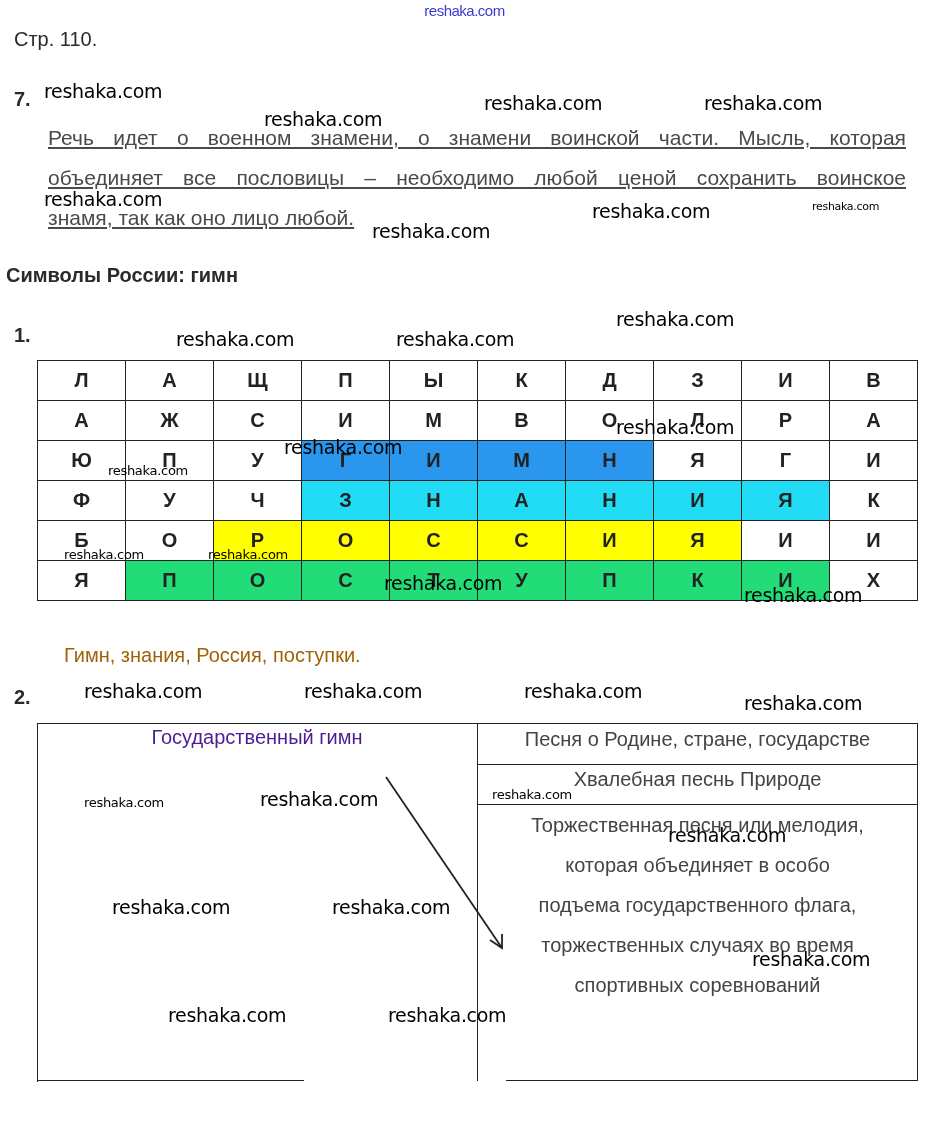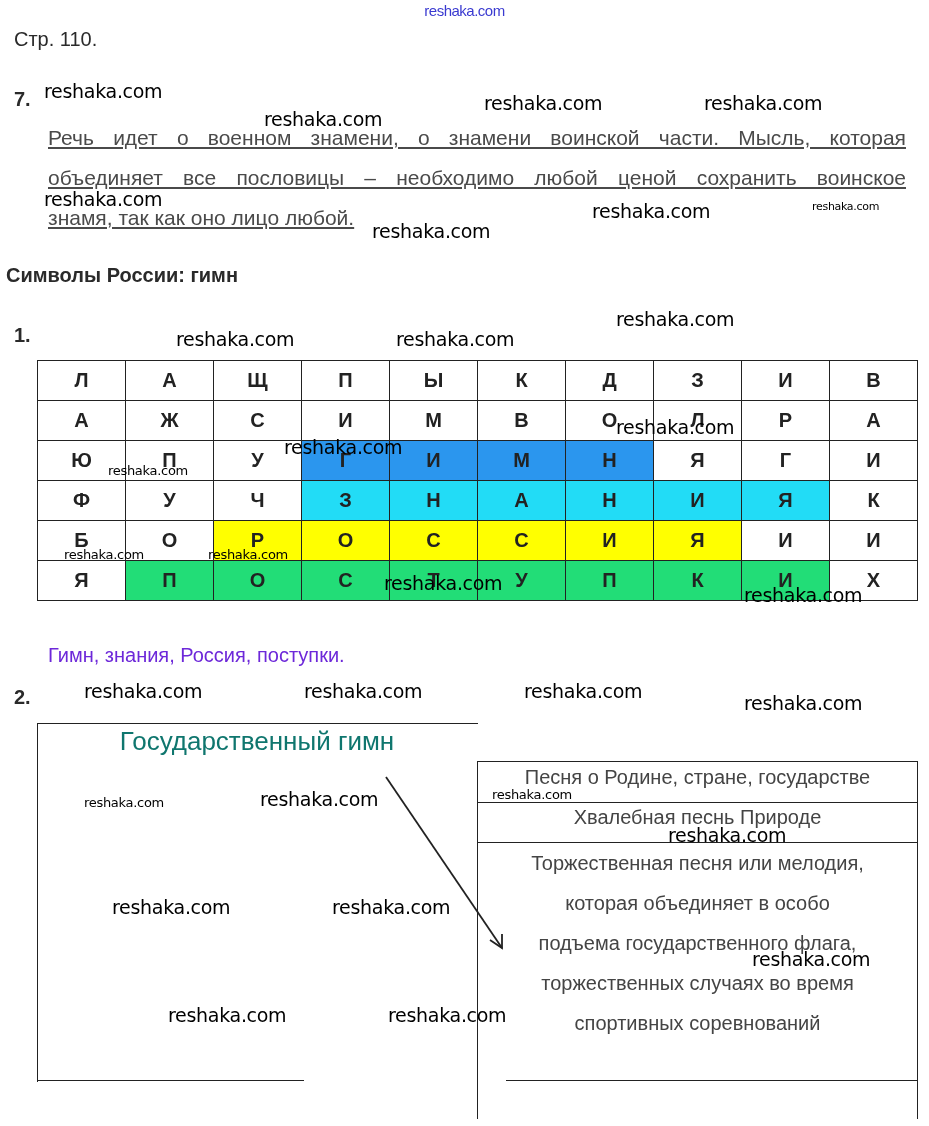--- a/index.html
+++ b/index.html
@@ -17,28 +17,28 @@
   .section-title { left: 6px; top: 264px; font-size: 20px; font-weight: bold; color: #2a2a2a; }
 
   table.grid { position: absolute; left: 37px; top: 360px; border-collapse: collapse; }
   table.grid td { width: 87px; height: 39px; border: 1px solid #222; text-align: center;
                   font-size: 20px; font-weight: bold; color: #222; padding: 0; }
   td.c-blue { background: #2b96ee; color: #123; }
   td.c-cyan { background: #22dcf6; color: #123; }
   td.c-yellow { background: #ffff00; }
   td.c-green { background: #22dd77; }
 
-  .answer { left: 48px; top: 644px; font-size: 20px; color: #6d28d9; }
+  .answer { left: 64px; top: 644px; font-size: 20px; color: #a16207; }
 
   .box-left { left: 37px; top: 723px; width: 440px; height: 358px;
               border-left: 1px solid #222; border-top: 1px solid #222; }
   .box-left-bottom { left: 37px; top: 1080px; width: 267px; height: 1px; background: #222; }
-  .box-right { left: 477px; top: 761px; width: 439px; border: 1px solid #222; border-bottom: none; }
+  .box-right { left: 477px; top: 723px; width: 439px; border: 1px solid #222; border-bottom: none; }
   .box-right-bottom { left: 506px; top: 1080px; width: 411px; height: 1px; background: #222; }
-  .cell-left-text { left: 37px; width: 440px; top: 726px; text-align: center; font-size: 26px; color: #0f766e; }
+  .cell-left-text { left: 37px; width: 440px; top: 726px; text-align: center; font-size: 20px; color: #4c1d95; }
   .rcell { border-bottom: 1px solid #222; text-align: center; font-size: 20px; color: #444; }
   .rcell.r1 { height: 40px; line-height: 30px; }
   .rcell.r2 { height: 39px; line-height: 28px; }
   .rcell.r3 { border-bottom: none; height: 276px; line-height: 40px; padding-top: 0; }
   .rcell.r3 span { display: block; }
   svg.arrow { position: absolute; left: 0; top: 0; width: 929px; height: 1126px; pointer-events: none; }
 
   .wm { position: absolute; font-family: "DejaVu Sans", sans-serif; color: #000; font-size: 19px;
         white-space: nowrap; letter-spacing: -0.3px; }
   .wm.small { font-size: 13px; }

